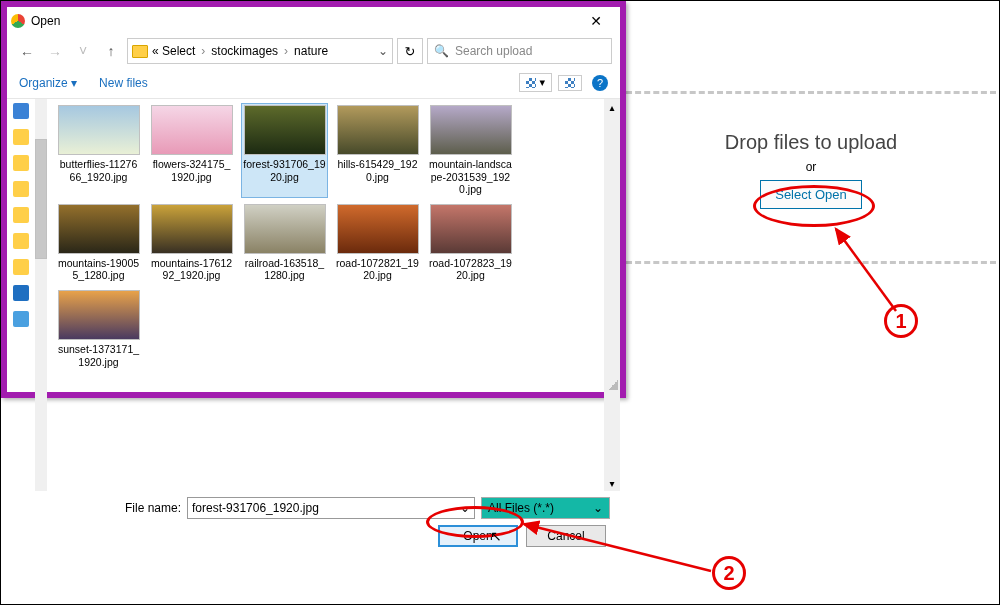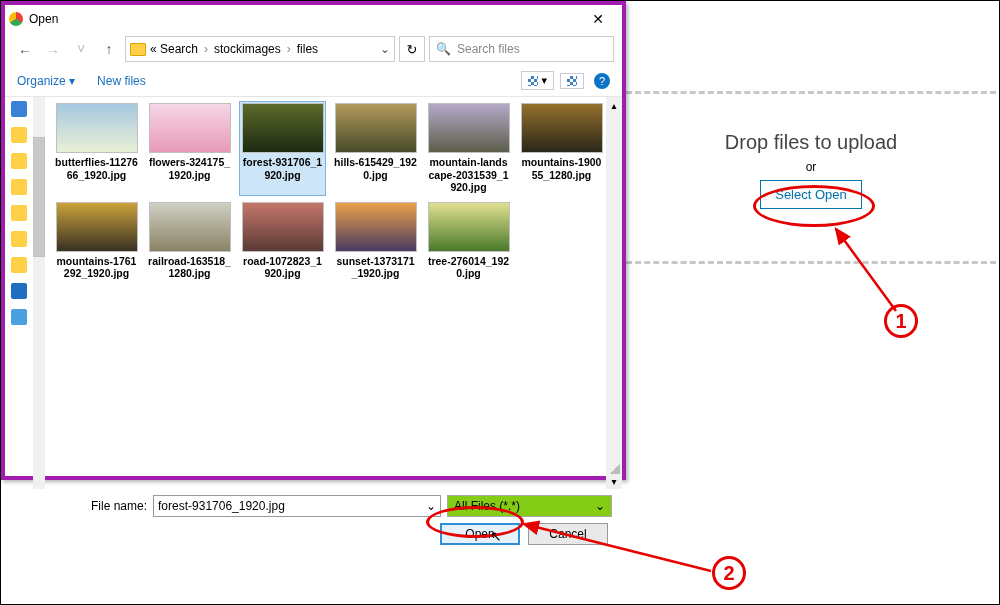--- a/index.html
+++ b/index.html
@@ -14,21 +14,21 @@
   .upload-area { position: absolute; top: 130px; left: 625px; width: 370px; text-align: center; }
   .upload-title { font-size: 20px; color: #444; margin: 0 0 6px 0; }
   .upload-or { font-size: 12px; color: #000000; }
   .select-files-btn { display: inline-block; margin-top: 6px; padding: 6px 14px; border: 1px solid #0073aa; color: #0073aa; font-size: 13px; background: #fbfbfb; cursor: pointer; }
 
   
   .anno-ellipse { position: absolute; border: 3px solid #e60000; border-radius: 50%; pointer-events: none; }
   .anno-circle { position: absolute; width: 34px; height: 34px; border: 3px solid #e60000; border-radius: 50%; color: #e60000; font-size: 20px; font-weight: 600; display: flex; align-items: center; justify-content: center; background: #fff0; }
 
   
-  .dialog { position: absolute; top: 0; left: 0; width: 625px; height: 479px; background: #fff; border: 4px solid #a21caf; box-shadow: 2px 2px 4px rgba(0,0,0,.3); }
+  .dialog { position: absolute; top: 0; left: 0; width: 625px; height: 397px; background: #fff; border: 6px solid #a21caf; box-shadow: 2px 2px 4px rgba(0,0,0,.3); }
   .titlebar { height: 28px; display: flex; align-items: center; padding: 0 4px; }
   .titlebar .chrome-ico { width: 14px; height: 14px; border-radius: 50%; background: conic-gradient(#ea4335 0 120deg,#34a853 120deg 240deg,#fbbc05 240deg 360deg); margin-right: 6px; }
   .titlebar .title { font-size: 12px; flex: 1; }
   .titlebar .close { width: 40px; text-align: center; font-size: 14px; cursor: pointer; }
 
   .navrow { height: 32px; display: flex; align-items: center; gap: 4px; padding: 2px 8px; }
   .nav-arrow { width: 24px; height: 24px; display: flex; align-items: center; justify-content: center; color: #555; font-size: 14px; cursor: pointer; }
   .nav-arrow.dis { color: #bbb; }
   .addrbar { flex: 1; height: 26px; border: 1px solid #ccc; background: #fff; display: flex; align-items: center; padding: 0 4px; font-size: 12px; gap: 4px; }
   .addrbar .folder-ico { width: 16px; height: 13px; background: #ffcf48; border: 1px solid #d9a500; border-radius: 1px; }
@@ -45,35 +45,35 @@
   .view-grid { width: 10px; height: 10px; display: inline-block; background: conic-gradient(#3d7fc1 0 25%,#fff 0 50%,#3d7fc1 0 75%,#fff 0); background-size: 6px 6px; }
   .help { width: 16px; height: 16px; border-radius: 50%; background: #0b74c7; color: #fff; display: flex; align-items: center; justify-content: center; font-size: 11px; margin-left: 10px; cursor: pointer; }
 
   .body { display: flex; height: 392px; }
   .sidebar-rail { width: 28px; display: flex; flex-direction: column; align-items: center; gap: 10px; padding-top: 4px; }
   .rail-ico { width: 16px; height: 16px; border-radius: 2px; }
   .scrollbar-left { width: 12px; background: #f0f0f0; position: relative; }
   .scrollbar-left .thumb { position: absolute; top: 40px; width: 100%; height: 120px; background: #c8c8c8; }
 
   .files-pane { flex: 1; overflow: hidden; padding: 4px 0 0 8px; position: relative; }
-  .files-grid { display: flex; flex-wrap: wrap; gap: 4px 6px; align-content: flex-start; font-weight: bold; }
+  .files-grid { display: flex; flex-wrap: wrap; gap: 4px 6px; align-content: flex-start; }
   .file-item { width: 87px; text-align: center; cursor: pointer; padding: 2px; }
   .file-item.selected { background: #cde6f7; border: 1px solid #7bb4e3; padding: 1px; }
   .thumb { width: 82px; height: 50px; margin: 0 auto; border: 1px solid #c0c0c0; }
   .fname { font-size: 10.5px; line-height: 1.2; margin-top: 3px; word-break: break-all; color: #000; }
 
   .scrollbar-right { width: 16px; background: #f0f0f0; display: flex; flex-direction: column; }
   .scrollbar-right .arrow { height: 16px; display: flex; align-items: center; justify-content: center; font-size: 10px; cursor: pointer; }
   .scrollbar-right .track { flex: 1; }
 
   .footer { height: 60px; padding: 6px 10px; }
-  .footer-row1 { display: flex; align-items: center; gap: 6px; margin-left: 76px; }
+  .footer-row1 { display: flex; align-items: center; gap: 6px; margin-left: 108px; }
   .footer-label { font-size: 12px; }
   .fn-input { flex: 0 0 288px; height: 22px; border: 1px solid #999; font-size: 12px; padding: 0 4px; display: flex; align-items: center; justify-content: space-between; background: #fff; }
-  .filter-select { flex: 1; height: 22px; border: 1px solid #aaa; background: #84cc16; font-size: 12px; display: flex; align-items: center; justify-content: space-between; padding: 0 6px; cursor: pointer; }
+  .filter-select { flex: 1; height: 22px; border: 1px solid #aaa; background: #14b8a6; font-size: 12px; display: flex; align-items: center; justify-content: space-between; padding: 0 6px; cursor: pointer; }
   .footer-row2 { display: flex; justify-content: flex-end; gap: 8px; margin-top: 6px; padding-right: 4px; }
   .dlg-btn { width: 80px; height: 22px; border: 1px solid #999; background: #e9e9e9; font-size: 12px; display: flex; align-items: center; justify-content: center; cursor: pointer; }
   .dlg-btn.primary { border: 2px solid #2c8fd8; background: #e5f1fb; }
 
   .resize-grip { position: absolute; bottom: 2px; right: 2px; width: 10px; height: 10px; background: linear-gradient(135deg, transparent 50%, #bbb 50%); }
 
   svg.anno-arrow { position: absolute; pointer-events: none; }
   .cursor-ico { position:absolute; font-size:14px; color:#000; }
 </style>
 </head>
@@ -98,31 +98,31 @@
       <span class="close">✕</span>
     </div>
 
     <div class="navrow">
       <span class="nav-arrow">←</span>
       <span class="nav-arrow dis">→</span>
       <span class="nav-arrow dis">˅</span>
       <span class="nav-arrow">↑</span>
       <div class="addrbar">
         <span class="folder-ico"></span>
-        <span class="crumb">«  Search</span>
+        <span class="crumb">«  Select</span>
         <span class="sep">›</span>
         <span class="crumb">stockimages</span>
         <span class="sep">›</span>
-        <span class="crumb">files</span>
+        <span class="crumb">nature</span>
         <span class="chev">⌄</span>
       </div>
       <span class="refresh">↻</span>
       <div class="searchbox">
         <span>🔍</span>
-        <span>Search files</span>
+        <span>Search upload</span>
       </div>
     </div>
 
     <div class="toolbar">
       <span class="link">Organize ▾</span>
       <span class="link">New files</span>
       <span class="spacer"></span>
       <span class="view-btn"><span class="view-grid"></span> ▾</span>
       <span class="view-btn">
           <span class="view-grid"></span>
@@ -174,30 +174,30 @@
             </div>
             <div class="file-item">
               <div class="thumb" style="background: linear-gradient(rgb(202, 162, 58), rgb(56, 48, 35));"></div>
               <div class="fname">mountains-1761292_1920.jpg</div>
             </div>
             <div class="file-item">
               <div class="thumb" style="background: linear-gradient(rgb(208, 208, 196), rgb(138, 130, 101));"></div>
               <div class="fname">railroad-163518_1280.jpg</div>
             </div>
             <div class="file-item">
+              <div class="thumb" style="background: linear-gradient(rgb(208, 106, 44), rgb(107, 42, 12));"></div>
+              <div class="fname">road-1072821_1920.jpg</div>
+            </div>
+            <div class="file-item">
               <div class="thumb" style="background: linear-gradient(rgb(196, 118, 106), rgb(90, 58, 54));"></div>
               <div class="fname">road-1072823_1920.jpg</div>
             </div>
             <div class="file-item">
               <div class="thumb" style="background: linear-gradient(rgb(232, 162, 74), rgb(74, 58, 96));"></div>
               <div class="fname">sunset-1373171_1920.jpg</div>
-            </div>
-            <div class="file-item">
-              <div class="thumb" style="background: linear-gradient(rgb(224, 224, 144), rgb(74, 122, 42));"></div>
-              <div class="fname">tree-276014_1920.jpg</div>
             </div>
           </div>
       </div>
 
       <div class="scrollbar-right">
         <div class="arrow">▴</div>
         <div class="track"></div>
         <div class="arrow">▾</div>
       </div>
     </div>

